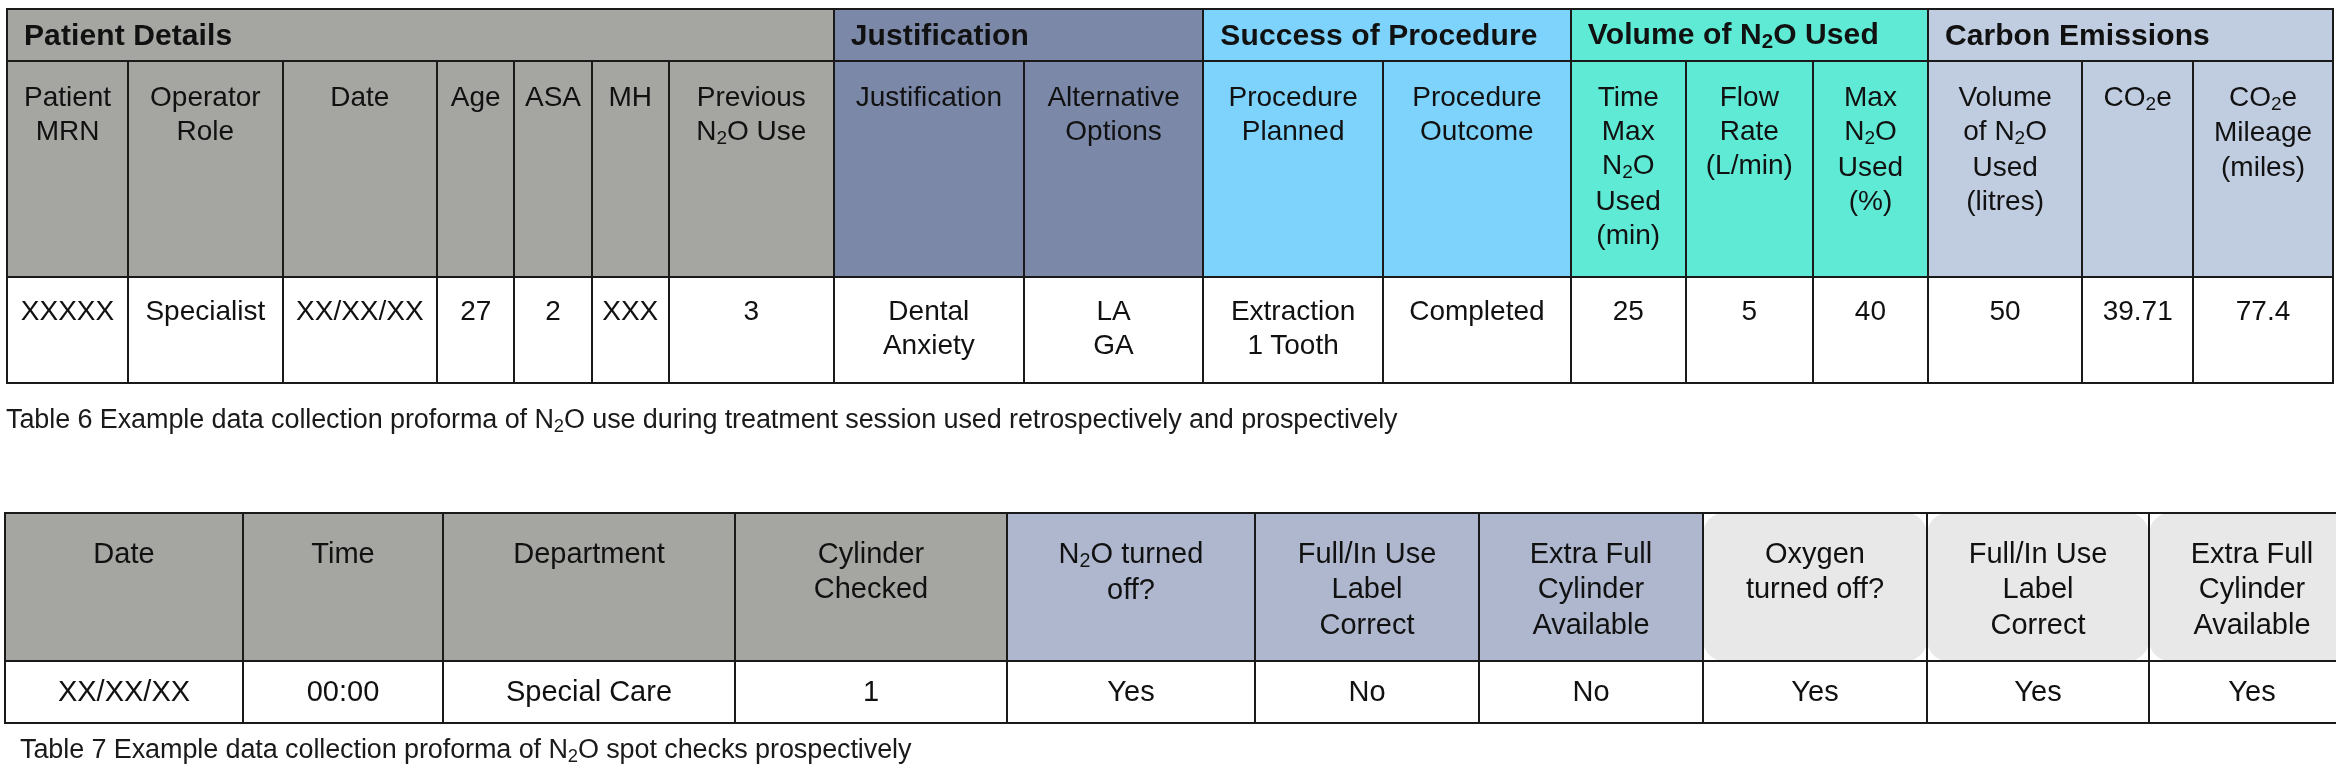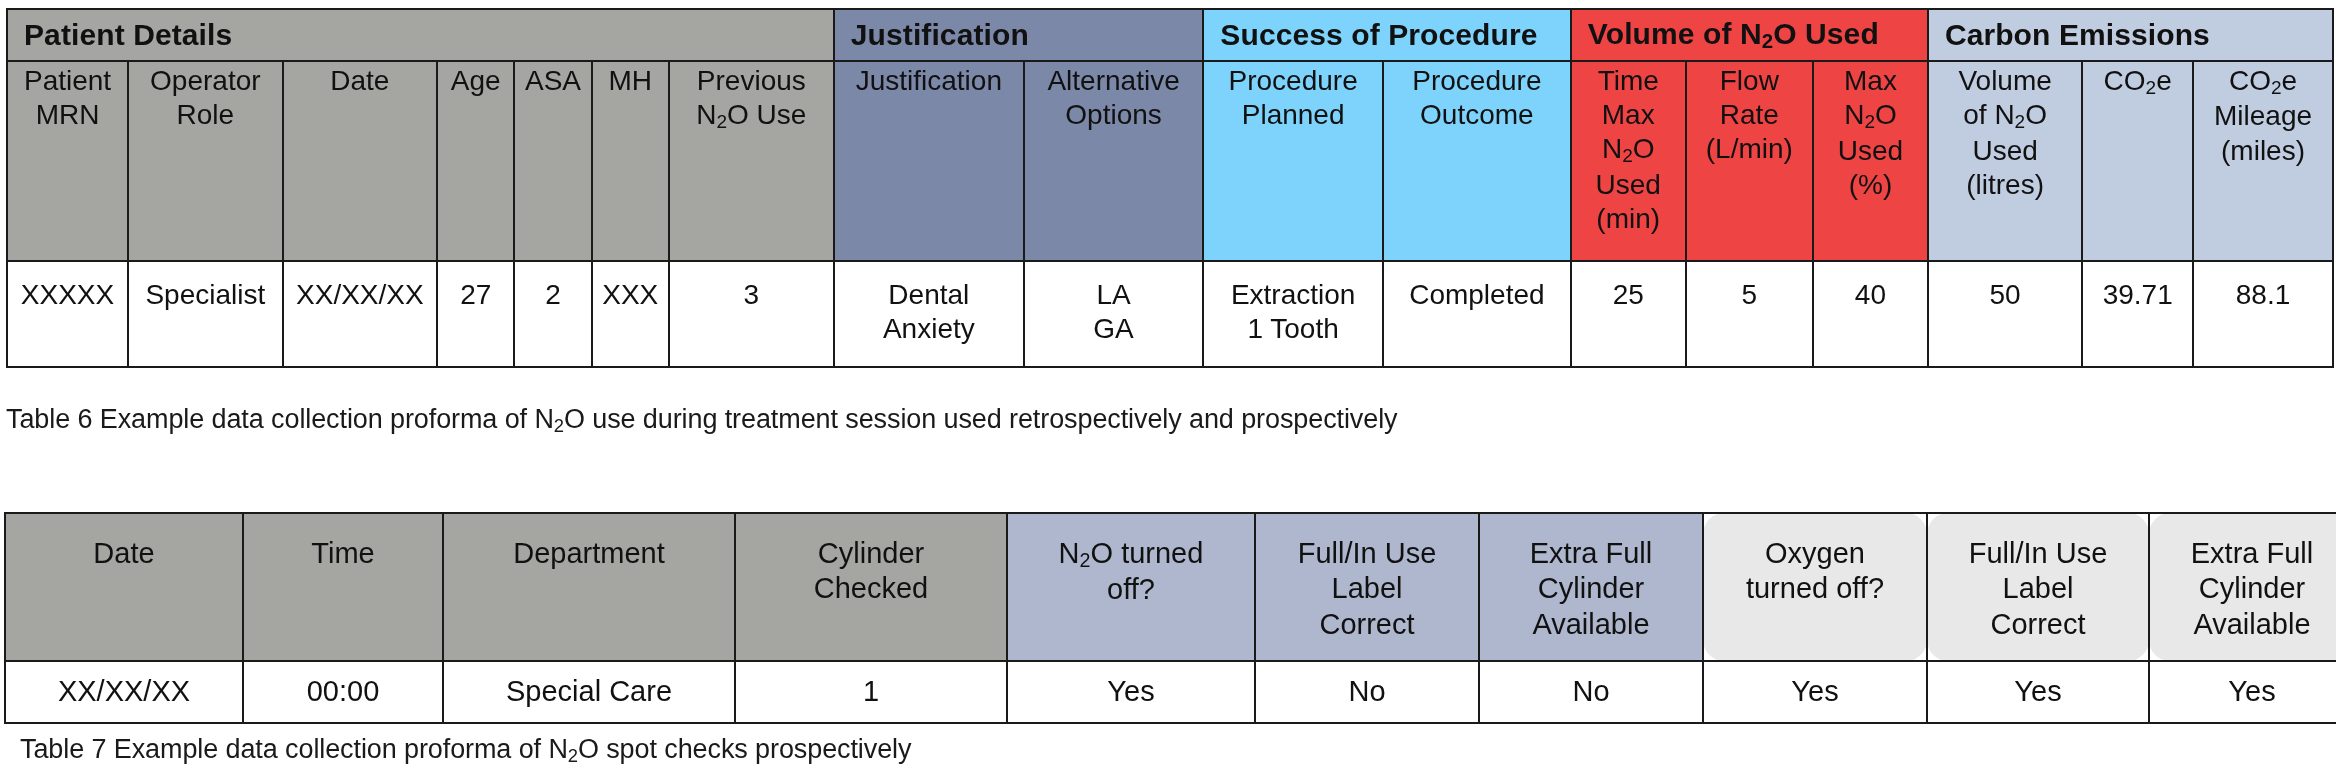--- a/index.html
+++ b/index.html
@@ -35,35 +35,35 @@
     text-align:left;
     font-weight:bold;
     font-size:30px;
     padding-left:16px;
     letter-spacing:.1px;
   }
   table.t6 .hdr{
     height:196px;
     font-size:28px;
     vertical-align:top;
-    padding-top:2px;
+    padding-top:18px;
     padding-left:4px;
     padding-right:4px;
   }
   table.t6 .val{
     height:88px;
     font-size:28px;
     background:#ffffff;
     vertical-align:top;
     padding-top:16px;
   }
   .c-gray{background:#a5a5a2;}
   .c-slate{background:#7b88a8;}
   .c-green{background:#7dd3fc;}
-  .c-tan{background:#ef4444;margin-left:17px;}
+  .c-tan{background:#5eead4;margin-left:17px;}
   .c-lblue{background:#c0cce0;}
   .c-ltgray{background:#e8e8e8;border-radius:21px;}
 
   
   .caption{
     position:absolute;
     font-size:27px;
     font-weight:normal;
     color:#1a1a1a;
     white-space:nowrap;
@@ -156,21 +156,21 @@
           <td class="val">3</td>
           <td class="val">Dental<br>Anxiety</td>
           <td class="val">LA<br>GA</td>
           <td class="val">Extraction<br>1 Tooth</td>
           <td class="val">Completed</td>
           <td class="val">25</td>
           <td class="val">5</td>
           <td class="val">40</td>
           <td class="val">50</td>
           <td class="val">39.71</td>
-          <td class="val">88.1</td>
+          <td class="val">77.4</td>
         </tr>
       </tbody>
     </table>
   </div>
 
   <div class="caption cap6">Table 6  Example data collection proforma of N<sub>2</sub>O use during treatment session used retrospectively and prospectively</div>
 
   <div class="t7-wrap">
     <table class="t7">
       <colgroup>

